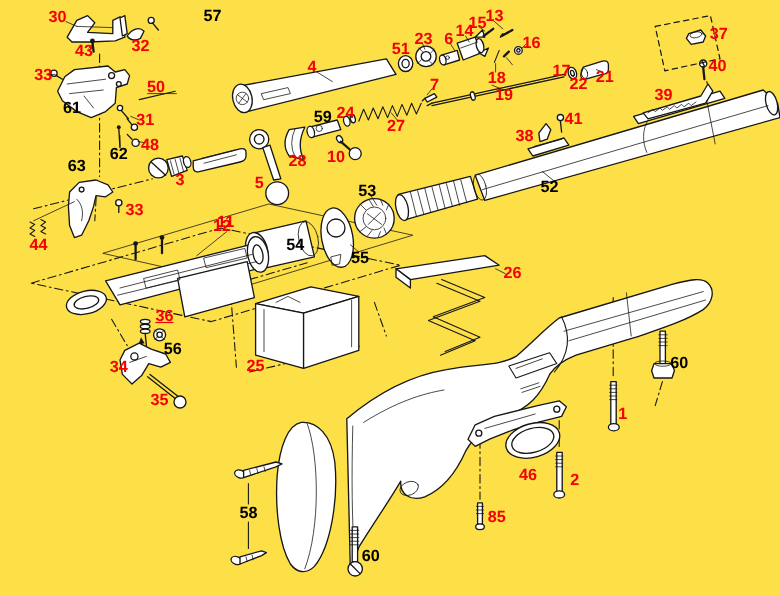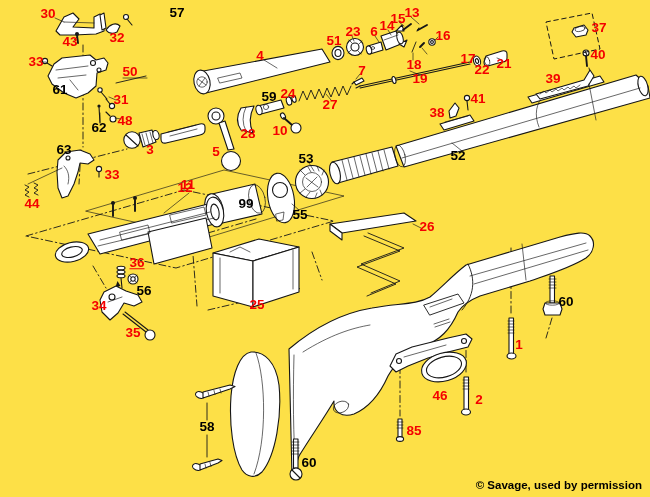--- a/index.html
+++ b/index.html
@@ -426,21 +426,21 @@
       <span class="part-label" style="left: 48px; top: 14px; color: rgb(244, 0, 0);">30</span>
       <span class="part-label" style="left: 130px; top: 13px; color: rgb(0, 0, 0); margin-left: 47px;">57</span>
       <span class="part-label" style="left: 117px; top: 38px; color: rgb(244, 0, 0);">32</span>
       <span class="part-label" style="left: 70px; top: 42px; color: rgb(244, 0, 0);">43</span>
       <span class="part-label" style="left: 36px; top: 62px; color: rgb(244, 0, 0);">33</span>
       <span class="part-label" style="left: 130px; top: 72px; color: rgb(244, 0, 0);">50</span>
       <span class="part-label" style="left: 60px; top: 90px; color: rgb(0, 0, 0);">61</span>
       <span class="part-label" style="left: 121px; top: 100px; color: rgb(244, 0, 0);">31</span>
       <span class="part-label" style="left: 125px; top: 121px; color: rgb(244, 0, 0);">48</span>
       <span class="part-label" style="left: 99px; top: 128px; color: rgb(0, 0, 0);">62</span>
-      <span class="part-label" style="left: 55px; top: 150px; color: rgb(0, 0, 0); padding-left: 18px;">63</span>
+      <span class="part-label" style="left: 55px; top: 138px; color: rgb(0, 0, 0); padding-left: 18px;">63</span>
       <span class="part-label" style="left: 150px; top: 150px; color: rgb(244, 0, 0);">3</span>
       <span class="part-label" style="left: 188px; top: 141px; color: rgb(244, 0, 0); margin-top: 44px;">11</span>
       <span class="part-label" style="left: 216px; top: 152px; color: rgb(244, 0, 0);">5</span>
       <span class="part-label" style="left: 248px; top: 134px; color: rgb(244, 0, 0);">28</span>
       <span class="part-label" style="left: 112px; top: 175px; color: rgb(244, 0, 0);">33</span>
       <span class="part-label" style="left: 32px; top: 204px; color: rgb(244, 0, 0);">44</span>
       <span class="part-label" style="left: 185px; top: 188px; color: rgb(244, 0, 0);">12</span>
       <span class="part-label" style="left: 260px; top: 56px; color: rgb(244, 0, 0);">4</span>
       <span class="part-label" style="left: 334px; top: 41px; color: rgb(244, 0, 0);">51</span>
       <span class="part-label" style="left: 353px; top: 32px; color: rgb(244, 0, 0);">23</span>
@@ -458,32 +458,31 @@
       <span class="part-label" style="left: 330px; top: 105px; color: rgb(244, 0, 0);">27</span>
       <span class="part-label" style="left: 280px; top: 131px; color: rgb(244, 0, 0);">10</span>
       <span class="part-label" style="left: 482px; top: 70px; color: rgb(244, 0, 0);">22</span>
       <span class="part-label" style="left: 504px; top: 64px; color: rgb(244, 0, 0);">21</span>
       <span class="part-label" style="left: 599px; top: 28px; color: rgb(244, 0, 0);">37</span>
       <span class="part-label" style="left: 598px; top: 55px; color: rgb(244, 0, 0);">40</span>
       <span class="part-label" style="left: 553px; top: 79px; color: rgb(244, 0, 0);">39</span>
       <span class="part-label" style="left: 478px; top: 99px; color: rgb(244, 0, 0);">41</span>
       <span class="part-label" style="left: 437px; top: 113px; color: rgb(244, 0, 0);">38</span>
       <span class="part-label" style="left: 306px; top: 159px; color: rgb(0, 0, 0);">53</span>
-      <span class="part-label" style="left: 246px; top: 204px; color: rgb(0, 0, 0);">99</span>
+      <span class="part-label" style="left: 246px; top: 204px; color: rgb(0, 0, 0);">54</span>
       <span class="part-label" style="left: 300px; top: 215px; color: rgb(0, 0, 0);">55</span>
       <span class="part-label" style="left: 458px; top: 156px; color: rgb(0, 0, 0);">52</span>
-      <span class="part-label" style="left: 213px; top: 305px; color: rgb(244, 0, 0); margin-left: 44px;">25</span>
+      <span class="part-label" style="left: 213px; top: 305px; color: rgb(244, 0, 0);">25</span>
       <span class="part-label" style="left: 427px; top: 227px; color: rgb(244, 0, 0);">26</span>
       <span class="part-label" style="left: 137px; top: 263px; color: rgb(244, 0, 0); text-decoration: underline;">36</span>
       <span class="part-label" style="left: 144px; top: 278px; color: rgb(0, 0, 0); margin-top: 13px;">56</span>
       <span class="part-label" style="left: 99px; top: 306px; color: rgb(244, 0, 0);">34</span>
       <span class="part-label" style="left: 133px; top: 333px; color: rgb(244, 0, 0);">35</span>
       <span class="part-label" style="left: 440px; top: 396px; color: rgb(244, 0, 0);">46</span>
       <span class="part-label" style="left: 519px; top: 345px; color: rgb(244, 0, 0);">1</span>
       <span class="part-label" style="left: 479px; top: 400px; color: rgb(244, 0, 0);">2</span>
       <span class="part-label" style="left: 414px; top: 431px; color: rgb(244, 0, 0);">85</span>
       <span class="part-label" style="left: 566px; top: 302px; color: rgb(0, 0, 0);">60</span>
       <span class="part-label" style="left: 309px; top: 463px; color: rgb(0, 0, 0);">60</span>
       <span class="part-label" style="left: 207px; top: 427px; color: rgb(0, 0, 0);">58</span>
     </div>
 
-  <div class="copyright">© Savage, used by permission</div>
 </div>
 
 </body></html>

